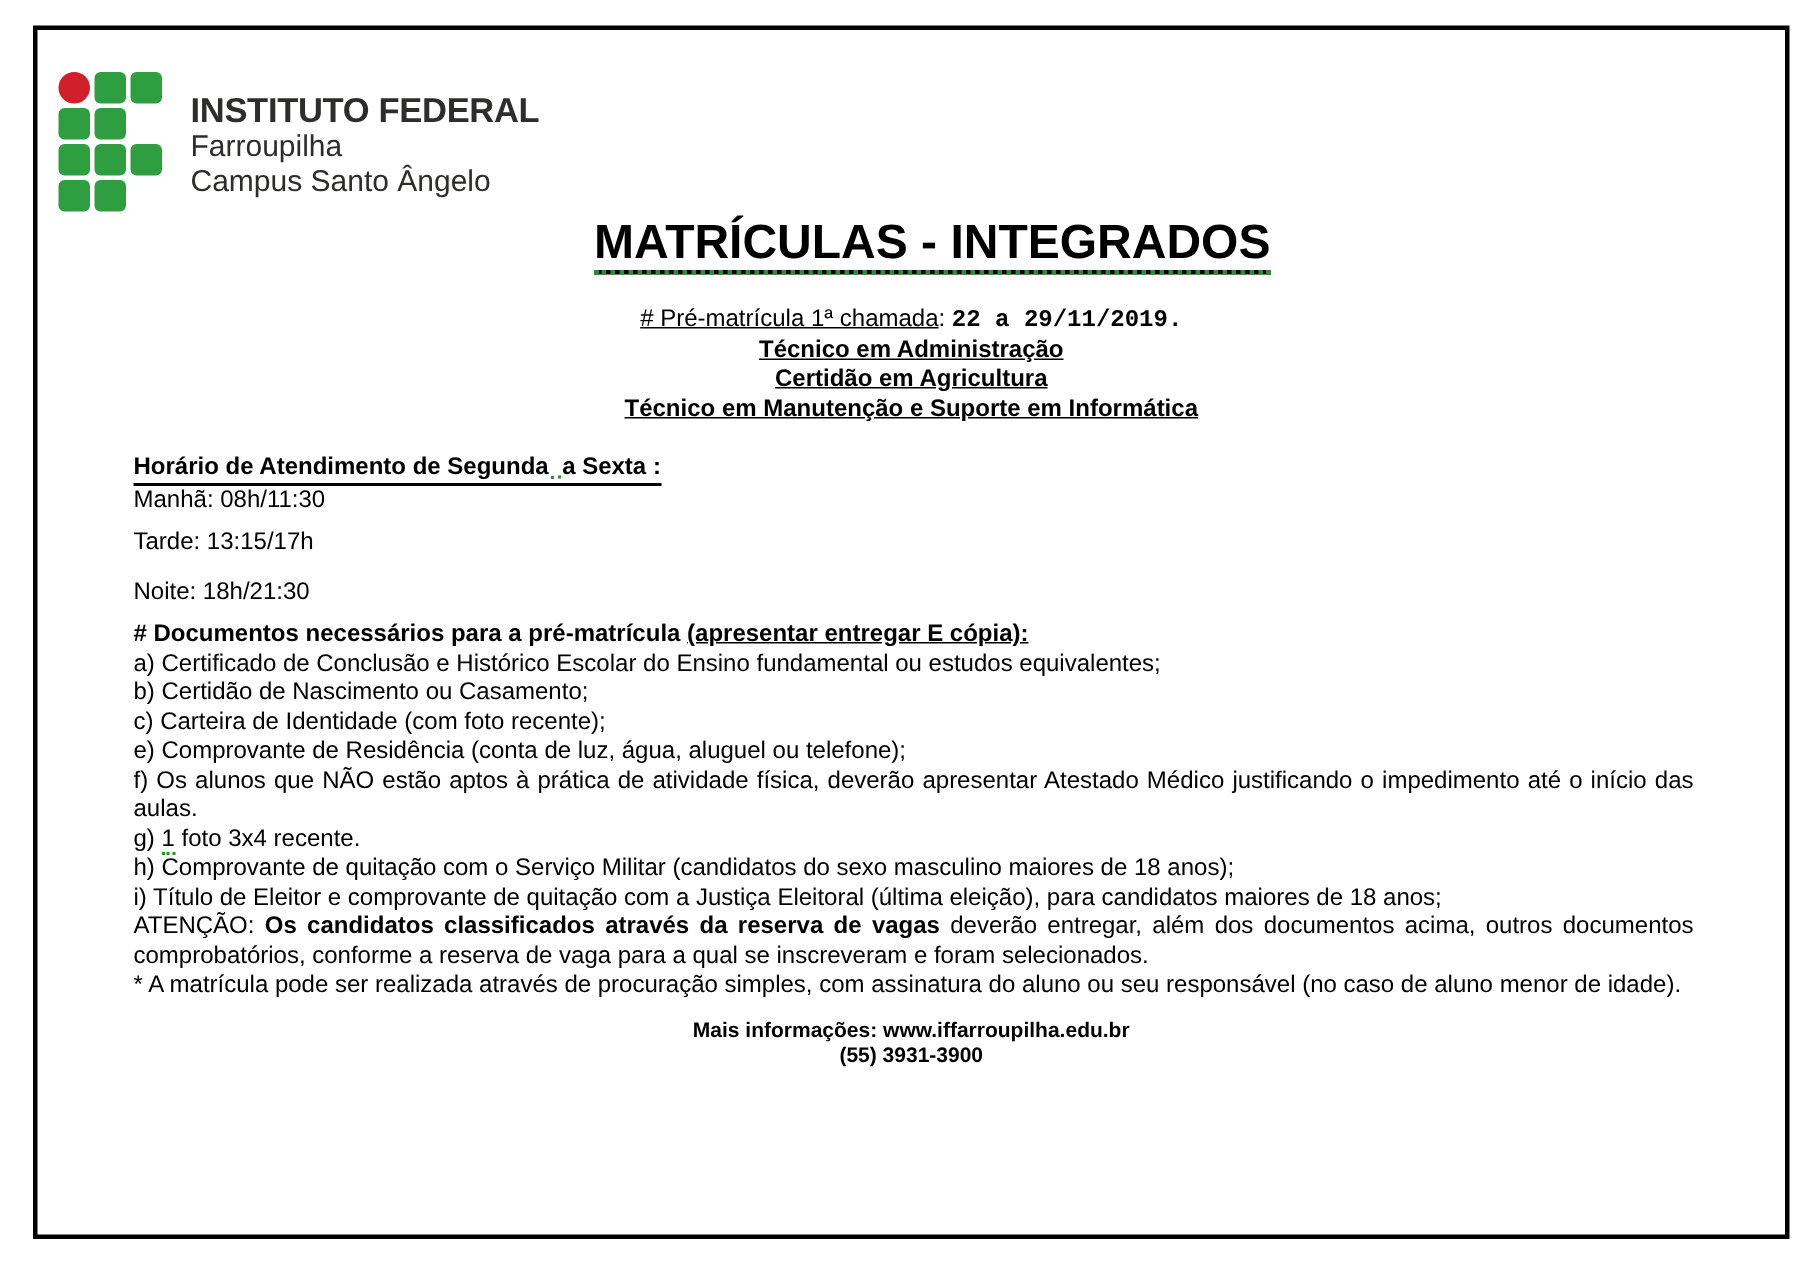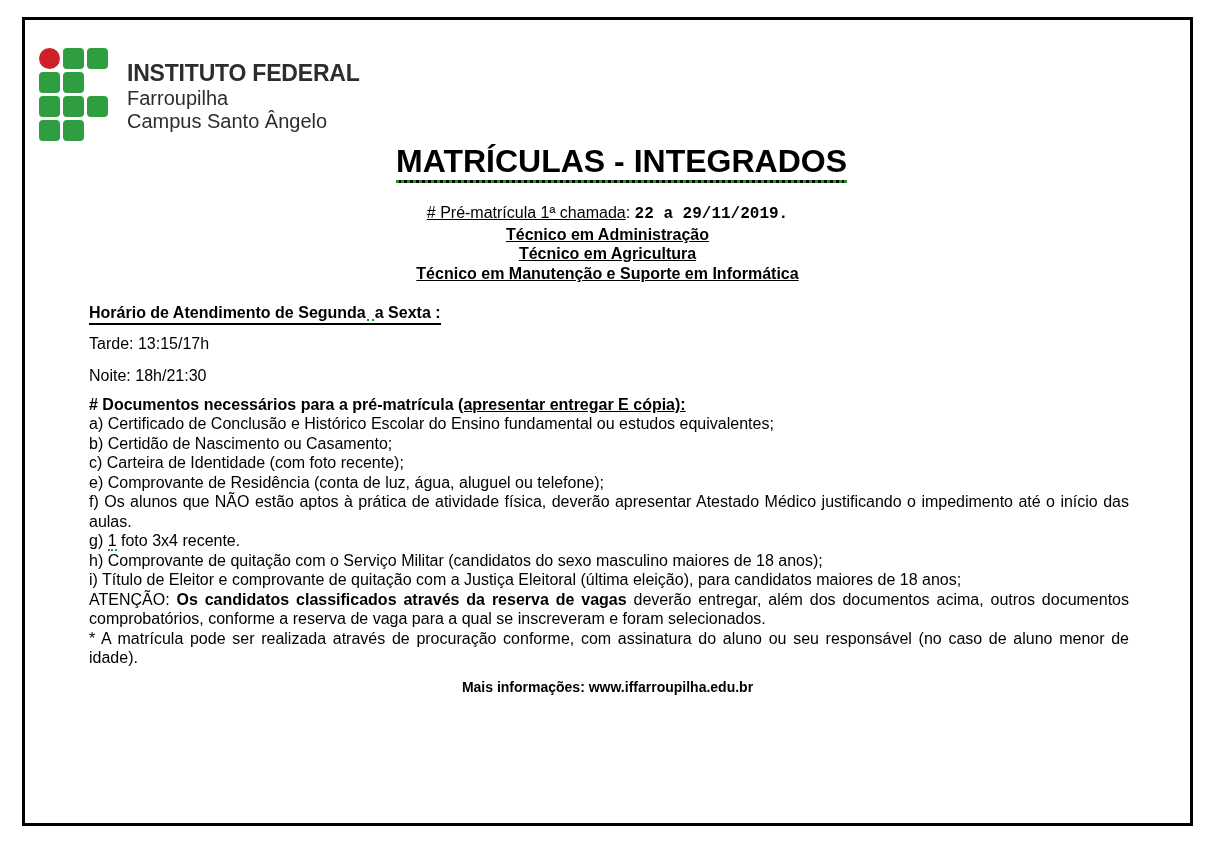--- a/index.html
+++ b/index.html
@@ -102,41 +102,43 @@
       <div class="logo-line2">Farroupilha</div>
       <div class="logo-line3">Campus Santo Ângelo</div>
     </div>
   </div>
 
   <h1 class="title"><span class="title-underline">MATRÍCULAS - INTEGRADOS</span></h1>
 
   <div class="announce">
     <div class="announce-line"><span class="u"># Pré-matrícula 1ª chamada</span><span>: </span><strong>22 a 29/11/2019.</strong></div>
     <div class="course">Técnico em Administração</div>
-    <div class="course">Técnico em Agricultura</div>
+    <div class="course">Certidão em Agricultura</div>
     <div class="course">Técnico em Manutenção e Suporte em Informática</div>
   </div>
 
   <div class="hours">
     <div class="hours-heading"><span class="hours-underline"><span>Horário de Atendimento de Segunda</span><span class="gap-squiggle"></span><span>a Sexta :</span></span></div>
+    <div class="hours-line">Manhã: 08h/11:30</div>
     <div class="hours-line t">Tarde: 13:15/17h</div>
     <div class="hours-line n">Noite: 18h/21:30</div>
   </div>
 
   <div class="docs">
     <div class="docs-heading"><span># Documentos necessários para a pré-matrícula </span><span class="u">(apresentar entregar E cópia):</span></div>
     <div class="doc-item">a) Certificado de Conclusão e Histórico Escolar do Ensino fundamental ou estudos equivalentes;</div>
     <div class="doc-item">b) Certidão de Nascimento ou Casamento;</div>
     <div class="doc-item">c) Carteira de Identidade (com foto recente);</div>
     <div class="doc-item">e) Comprovante de Residência (conta de luz, água, aluguel ou telefone);</div>
     <div class="doc-item doc-para">f) Os alunos que NÃO estão aptos à prática de atividade física, deverão apresentar Atestado Médico justificando o impedimento até o início das aulas.</div>
     <div class="doc-item"><span>g) </span><span class="squiggle">1</span><span> foto 3x4 recente.</span></div>
     <div class="doc-item">h) Comprovante de quitação com o Serviço Militar (candidatos do sexo masculino maiores de 18 anos);</div>
     <div class="doc-item">i) Título de Eleitor e comprovante de quitação com a Justiça Eleitoral (última eleição), para candidatos maiores de 18 anos;</div>
     <div class="doc-para"><span>ATENÇÃO: </span><strong>Os candidatos classificados através da reserva de vagas</strong><span> deverão entregar, além dos documentos acima, outros documentos comprobatórios, conforme a reserva de vaga para a qual se inscreveram e foram selecionados.</span></div>
-    <div class="doc-para">* A matrícula pode ser realizada através de procuração conforme, com assinatura do aluno ou seu responsável (no caso de aluno menor de idade).</div>
+    <div class="doc-para">* A matrícula pode ser realizada através de procuração simples, com assinatura do aluno ou seu responsável (no caso de aluno menor de idade).</div>
   </div>
 
   <div class="footer">
     <div class="footer-line">Mais informações: www.iffarroupilha.edu.br</div>
+    <div class="footer-line">(55) 3931-3900</div>
   </div>
 
 </div>
 
 </body></html>

